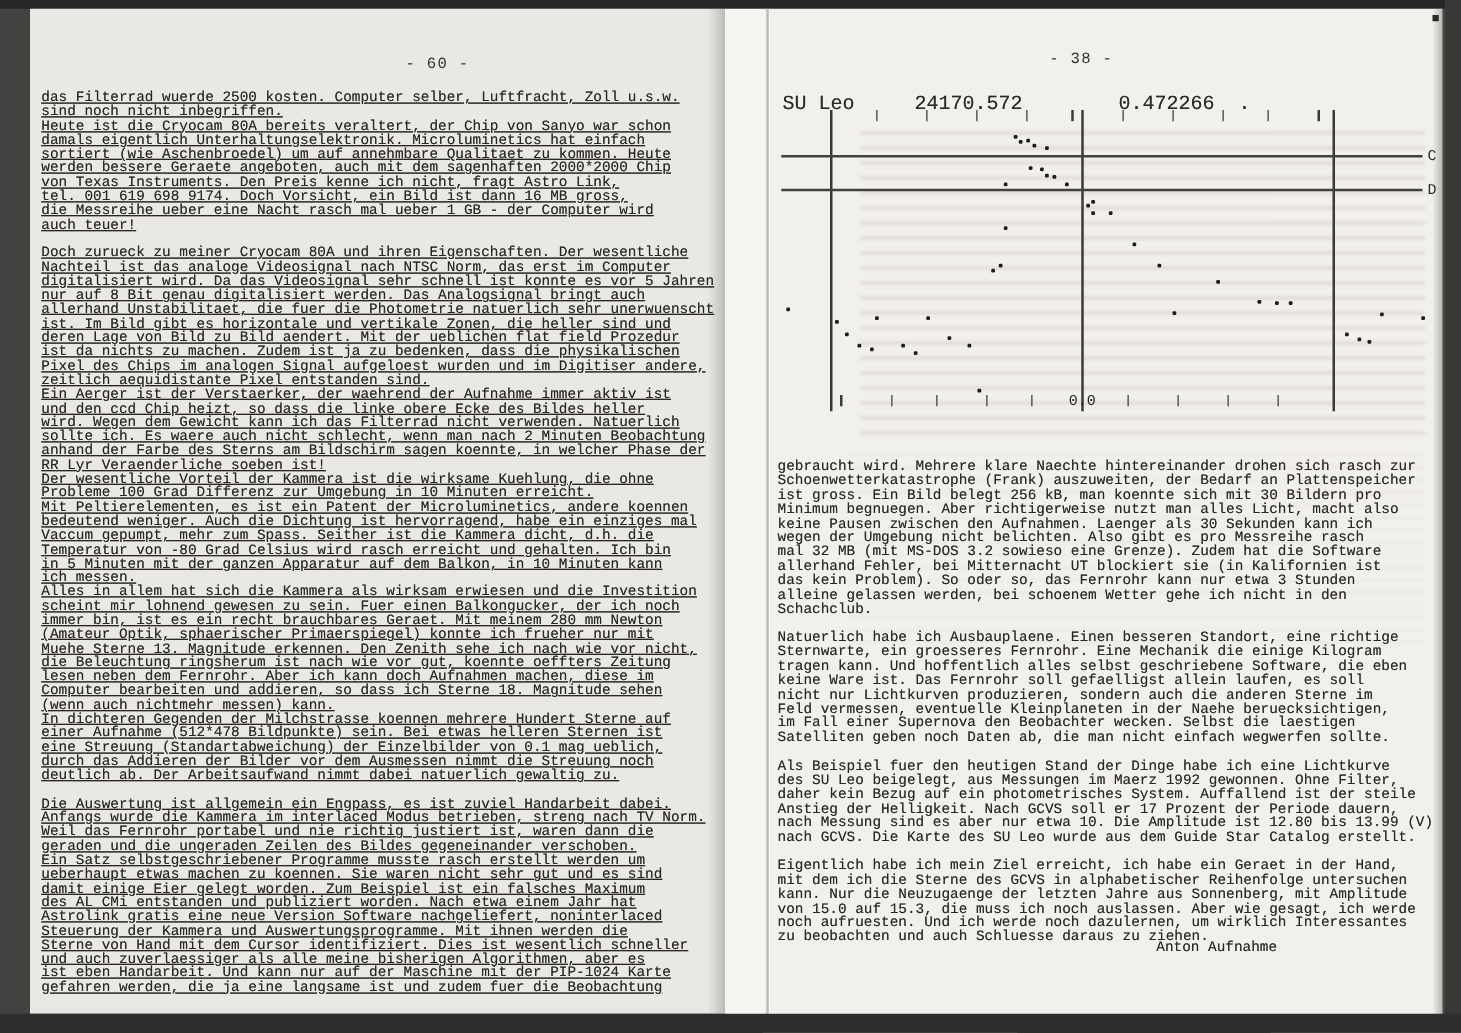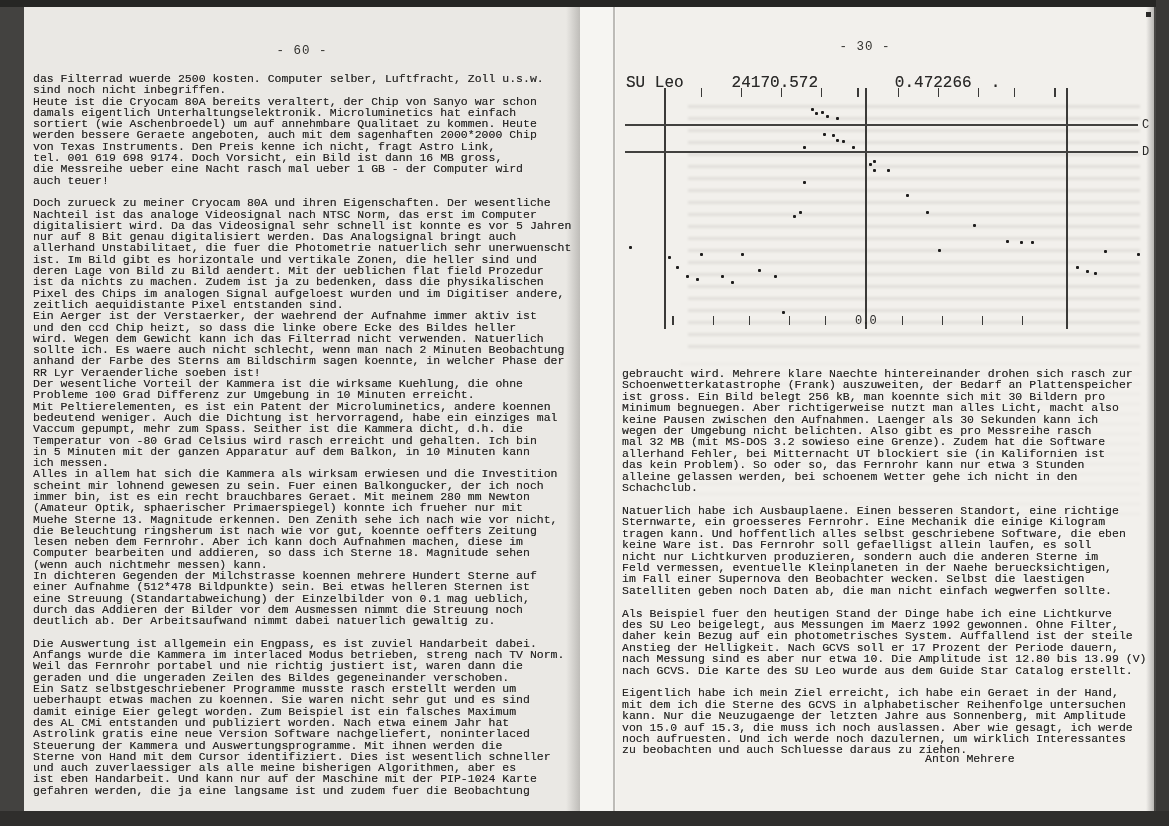--- a/index.html
+++ b/index.html
@@ -16,21 +16,21 @@
   #gutter-line{left:613px;top:7px;width:2px;height:806px;background:#bdbbb7;}
   #page-right{left:616px;top:7px;width:538px;height:808px;background:#f2f0ec;}
   #page-right-edge{left:1146px;top:7px;width:10px;height:808px;
              background:linear-gradient(90deg,rgba(80,78,76,0) 0%,rgba(80,78,76,0.45) 100%);}
   #band-right{left:1156px;top:0;width:13px;height:826px;background:#393836;}
   #band-bottom{left:0;top:811px;width:1169px;height:15px;background:#2f2e2c;}
 
   .pagenum{font-size:12.5px;letter-spacing:1px;text-align:center;color:#33322f;}
   .bodytext{font-size:11.5px;white-space:pre;color:#282726;
             text-shadow:0 0 0.5px rgba(40,39,38,0.55);}
-  #body-60{left:33px;top:73px;width:548px;line-height:11.3px;}
+  #body-60{left:33px;top:73px;width:548px;line-height:11.3px;text-decoration:underline;}
   #body-61{left:622px;top:368px;width:534px;line-height:11.4px;}
   #signature{left:925px;top:752px;font-size:11.5px;color:#282726;
              text-shadow:0 0 0.5px rgba(40,39,38,0.55);}
 
   #chart-title{left:626px;top:74px;font-size:16px;white-space:pre;color:#2a2928;
                text-shadow:0 0 0.5px rgba(40,39,38,0.5);}
   .chart-side-label{font-size:12px;color:#2a2928;}
   #label-c{left:1142px;top:118px;}
   #label-d{left:1142px;top:145px;}
   #label-zero{left:855px;top:314px;font-size:12px;color:#2a2928;z-index:5;}
@@ -60,21 +60,21 @@
   <div class="abs" id="page-left"></div>
   <div class="abs" id="page-left-edge"></div>
   <div class="abs" id="gutter"></div>
   <div class="abs" id="gutter-line"></div>
   <div class="abs" id="page-right"></div>
   <div class="abs" id="page-right-edge"></div>
   <div class="abs" id="band-right"></div>
   <div class="abs" id="band-bottom"></div>
   <div class="abs" id="scan-dot"></div>
 
-  <div class="abs pagenum" style="left:24px;top:44px;width:556px;">- 60 -</div>
+  <div class="abs pagenum" style="left:24px;top:44px;width:556px;padding-left:48px;">- 60 -</div>
   <div class="abs bodytext" id="body-60">das Filterrad wuerde 2500 kosten. Computer selber, Luftfracht, Zoll u.s.w.
 sind noch nicht inbegriffen.
 Heute ist die Cryocam 80A bereits veraltert, der Chip von Sanyo war schon
 damals eigentlich Unterhaltungselektronik. Microluminetics hat einfach
 sortiert (wie Aschenbroedel) um auf annehmbare Qualitaet zu kommen. Heute
 werden bessere Geraete angeboten, auch mit dem sagenhaften 2000*2000 Chip
 von Texas Instruments. Den Preis kenne ich nicht, fragt Astro Link,
 tel. 001 619 698 9174. Doch Vorsicht, ein Bild ist dann 16 MB gross,
 die Messreihe ueber eine Nacht rasch mal ueber 1 GB - der Computer wird
 auch teuer!
@@ -126,21 +126,21 @@
 ueberhaupt etwas machen zu koennen. Sie waren nicht sehr gut und es sind
 damit einige Eier gelegt worden. Zum Beispiel ist ein falsches Maximum
 des AL CMi entstanden und publiziert worden. Nach etwa einem Jahr hat
 Astrolink gratis eine neue Version Software nachgeliefert, noninterlaced
 Steuerung der Kammera und Auswertungsprogramme. Mit ihnen werden die
 Sterne von Hand mit dem Cursor identifiziert. Dies ist wesentlich schneller
 und auch zuverlaessiger als alle meine bisherigen Algorithmen, aber es
 ist eben Handarbeit. Und kann nur auf der Maschine mit der PIP-1024 Karte
 gefahren werden, die ja eine langsame ist und zudem fuer die Beobachtung</div>
 
-  <div class="abs pagenum" style="left:800px;top:40px;width:130px;">- 30 -</div>
+  <div class="abs pagenum" style="left:800px;top:40px;width:130px;">- 38 -</div>
 
   <div class="abs" id="bleedthrough"></div>
   <div class="abs" id="bleedthrough2"></div>
   <div class="abs" id="chart-title">SU Leo     24170.572        0.472266  .</div>
   <div id="chart-layer" class="abs" style="left:0;top:0;width:1169px;height:826px;">
       <div class="vline" style="left: 664.25px; top: 88px; height: 241px;"></div>
       <div class="vline" style="left: 865.25px; top: 88px; height: 241px;"></div>
       <div class="vline" style="left: 1066.25px; top: 88px; height: 241px;"></div>
       <div class="hline" style="left: 625px; top: 124.432px; width: 513px;"></div>
       <div class="hline" style="left: 625px; top: 151.344px; width: 513px;"></div>
@@ -237,14 +237,14 @@
 Anstieg der Helligkeit. Nach GCVS soll er 17 Prozent der Periode dauern,
 nach Messung sind es aber nur etwa 10. Die Amplitude ist 12.80 bis 13.99 (V)
 nach GCVS. Die Karte des SU Leo wurde aus dem Guide Star Catalog erstellt.
 
 Eigentlich habe ich mein Ziel erreicht, ich habe ein Geraet in der Hand,
 mit dem ich die Sterne des GCVS in alphabetischer Reihenfolge untersuchen
 kann. Nur die Neuzugaenge der letzten Jahre aus Sonnenberg, mit Amplitude
 von 15.0 auf 15.3, die muss ich noch auslassen. Aber wie gesagt, ich werde
 noch aufruesten. Und ich werde noch dazulernen, um wirklich Interessantes
 zu beobachten und auch Schluesse daraus zu ziehen.</div>
-  <div class="abs" id="signature">Anton Mehrere</div>
+  <div class="abs" id="signature">Anton Aufnahme</div>
 </div>
 
 </body></html>

